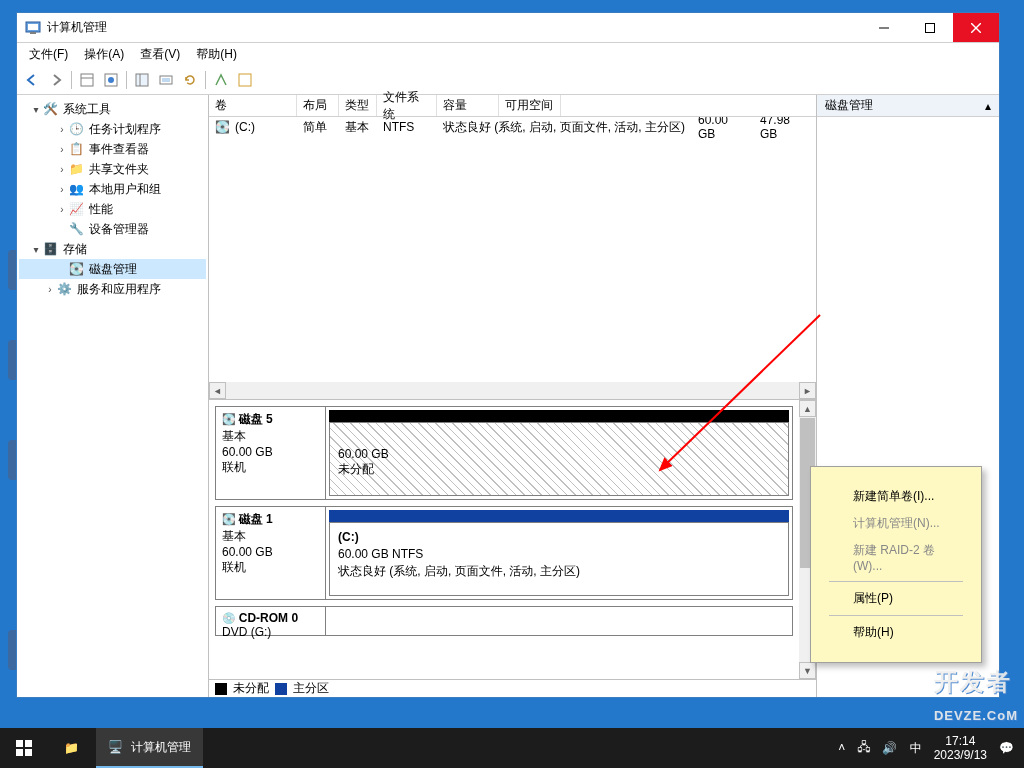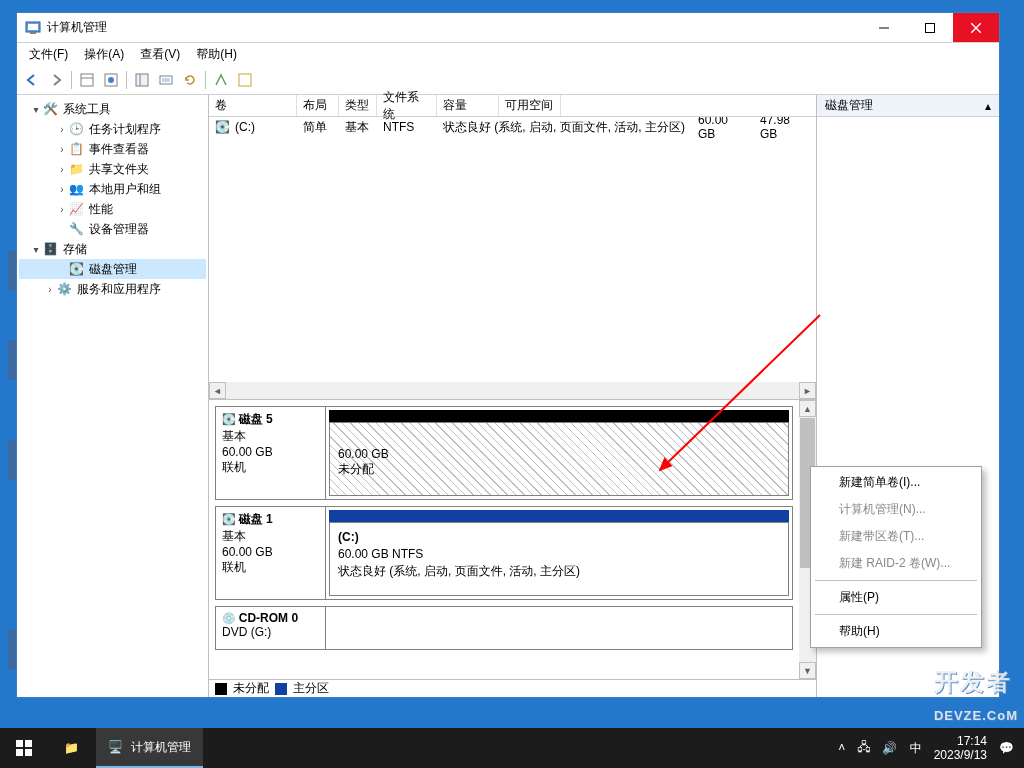--- a/index.html
+++ b/index.html
@@ -65,22 +65,22 @@
     .vscroll-disk { position: absolute; right: 0; top: 0; bottom: 18px; width: 17px; background: #f0f0f0; }
     .vsb-btn { width: 17px; height: 17px; background: #f0f0f0; border: 1px solid #c0c0c0; position: absolute; font-size: 9px; color:#606060; display:flex;align-items:center;justify-content:center;}
     .vsb-thumb { position: absolute; left: 1px; right: 1px; top: 18px; height: 150px; background: #c0c0c0; }
     
     .action-pane { width: 182px; display: flex; flex-direction: column; }
     .ap-header { height: 22px; background: #fff; padding: 2px 8px; border-bottom: 1px solid #d0d0d0; font-weight: normal; }
     .ap-section { height: 22px; background: #eef3fa; padding: 2px 8px; display: flex; align-items: center; justify-content: space-between; border-bottom: 1px solid #d0d0d0; }
     .ap-item { padding: 4px 20px; display: flex; align-items: center; justify-content: space-between; }
     
     .context-menu {
-      position: absolute; left: 810px; top: 466px; width: 172px; background: #ffffff;
-      border: 1px solid #a0a0a0; box-shadow: 4px 4px 6px rgba(0,0,0,.25); padding: 2px;
+      position: absolute; left: 810px; top: 466px; width: 172px; background: #fef9c3;
+      border: 1px solid #a0a0a0; box-shadow: 4px 4px 6px rgba(0,0,0,.25); padding: 16px;
     }
     .cm-item { padding: 5px 12px 5px 26px; color: #000; }
     .cm-item.disabled { color: #888; }
     .cm-sep { height: 1px; background: #c0c0c0; margin: 3px 2px; }
     
     .arrow-ann { position: absolute; pointer-events: none; }
     
     .taskbar {
       position: absolute; left: 0; right: 0; bottom: 0; height: 40px; background: #1c1c1c;
       display: flex; align-items: center; color: #fff;
@@ -319,21 +319,21 @@
             <div class="disk-part">
               <div class="part-stripe-blue"></div>
               <div class="part-body">
                 <b>(C:)</b><br>
                 <span>60.00 GB NTFS</span><br>
                 <span>状态良好 (系统, 启动, 页面文件, 活动, 主分区)</span>
               </div>
             </div>
           </div>
 
-          <div class="disk-row" style="height:44px">
+          <div class="disk-row" style="height:30px">
             <div class="disk-info">
               <div class="d-icon">💿 <b>CD-ROM 0</b></div>
               <div>DVD (G:)</div>
             </div>
             <div class="disk-part"></div>
           </div>
         </div>
         <div class="vscroll-disk">
           <div class="vsb-btn" style="top:0">▲</div>
           <div class="vsb-thumb"></div>
@@ -362,21 +362,20 @@
       <marker id="ah" markerWidth="8" markerHeight="8" refX="6" refY="3" orient="auto">
         <path d="M0,0 L7,3 L0,6 Z" fill="red"></path>
       </marker>
     </defs>
   <line x1="180" y1="5" x2="20" y2="160" stroke="red" stroke-width="2" marker-end="url(#ah)"></line>
 </svg>
 
 <div class="context-menu">
   <div class="cm-item">新建简单卷(I)...</div>
   <div class="cm-item disabled">计算机管理(N)...</div>
-  <div class="cm-item disabled">新建带区卷(T)...</div>
   <div class="cm-item disabled">新建 RAID-2 卷(W)...</div>
   <div class="cm-sep"></div>
   <div class="cm-item">属性(P)</div>
   <div class="cm-sep"></div>
   <div class="cm-item">帮助(H)</div>
 </div>
 
 <div class="watermark">开发者<br><span style="font-size:13px;letter-spacing:1px">DEVZE.CoM</span></div>
 
 <div class="taskbar">
@@ -391,19 +390,19 @@
   <div class="tb-app">📁</div>
   <div class="tb-app active" style="width:auto;padding:0 12px;gap:8px">
     <span>🖥️</span>
     <span>计算机管理</span>
   </div>
   <div class="tb-tray">
     <span>˄</span>
     <span>🖧</span>
     <span>🔊</span>
     <span>中</span>
-    <div style="text-align:right;line-height:1.2">
+    <div style="text-align:center;line-height:1.2">
       <div>17:14</div>
       <div>2023/9/13</div>
     </div>
     <span>💬</span>
   </div>
 </div>
 
 </body></html>

